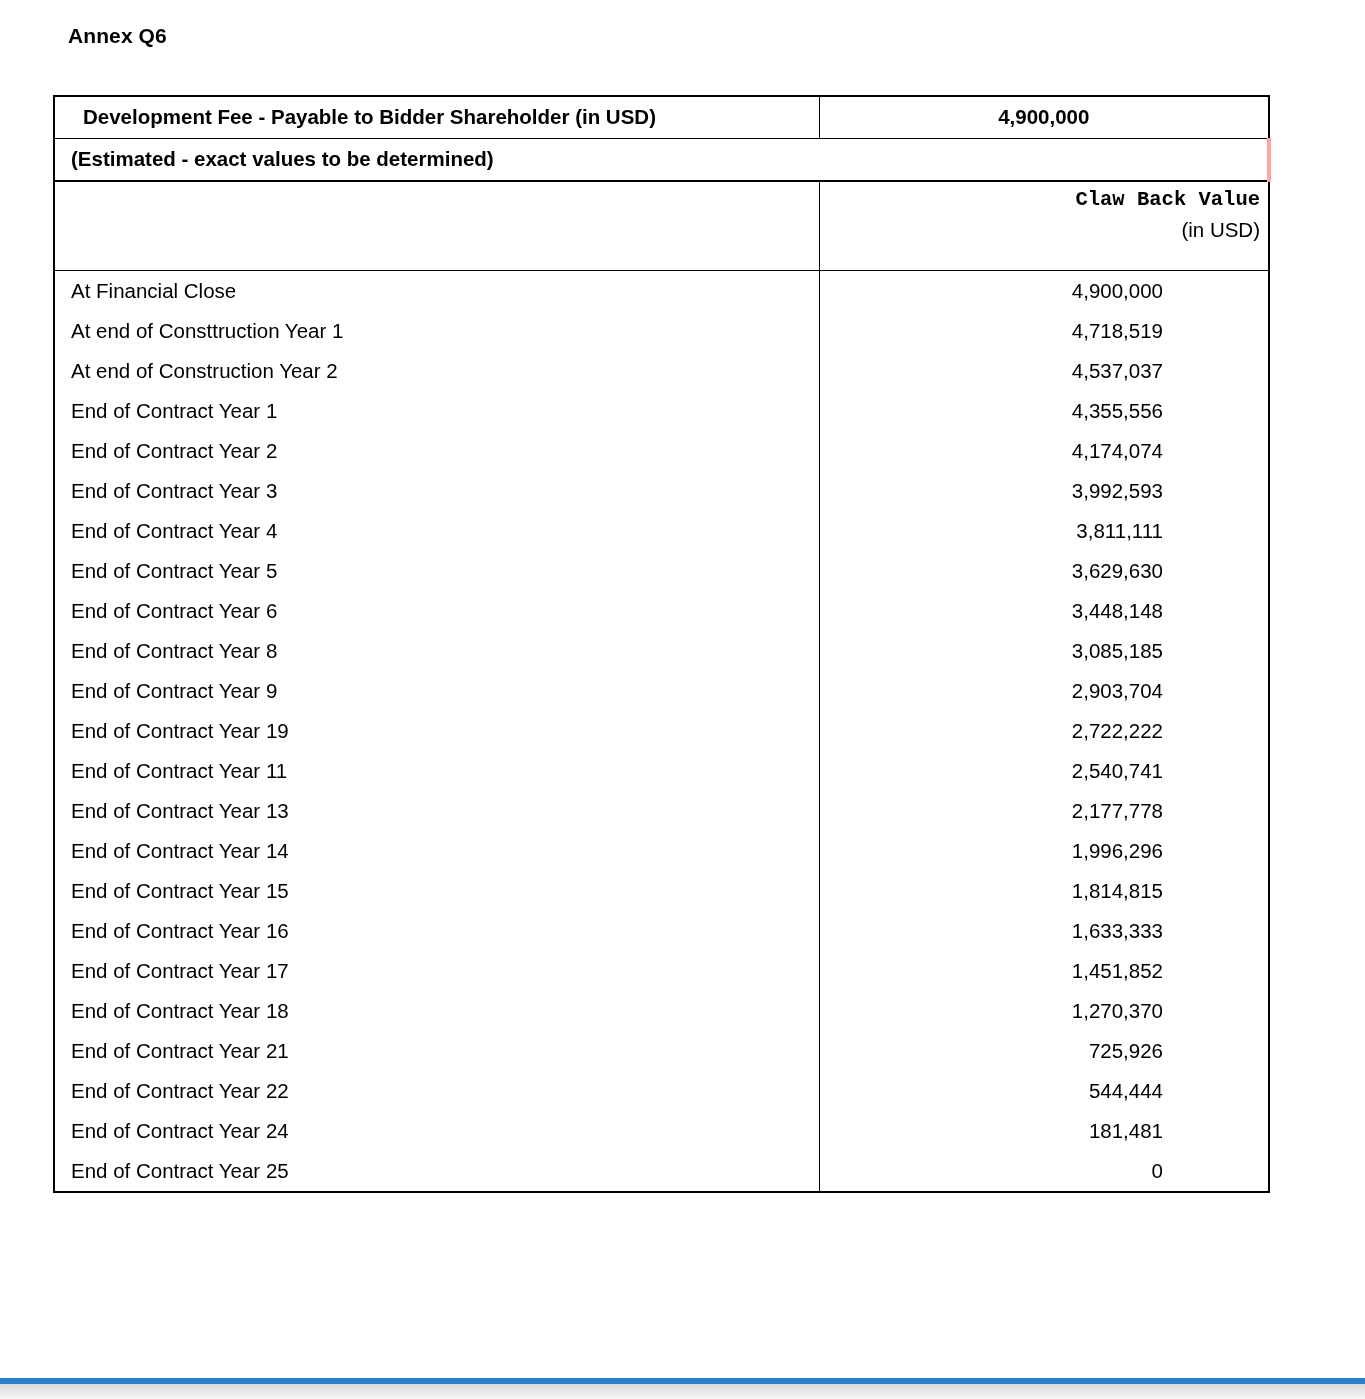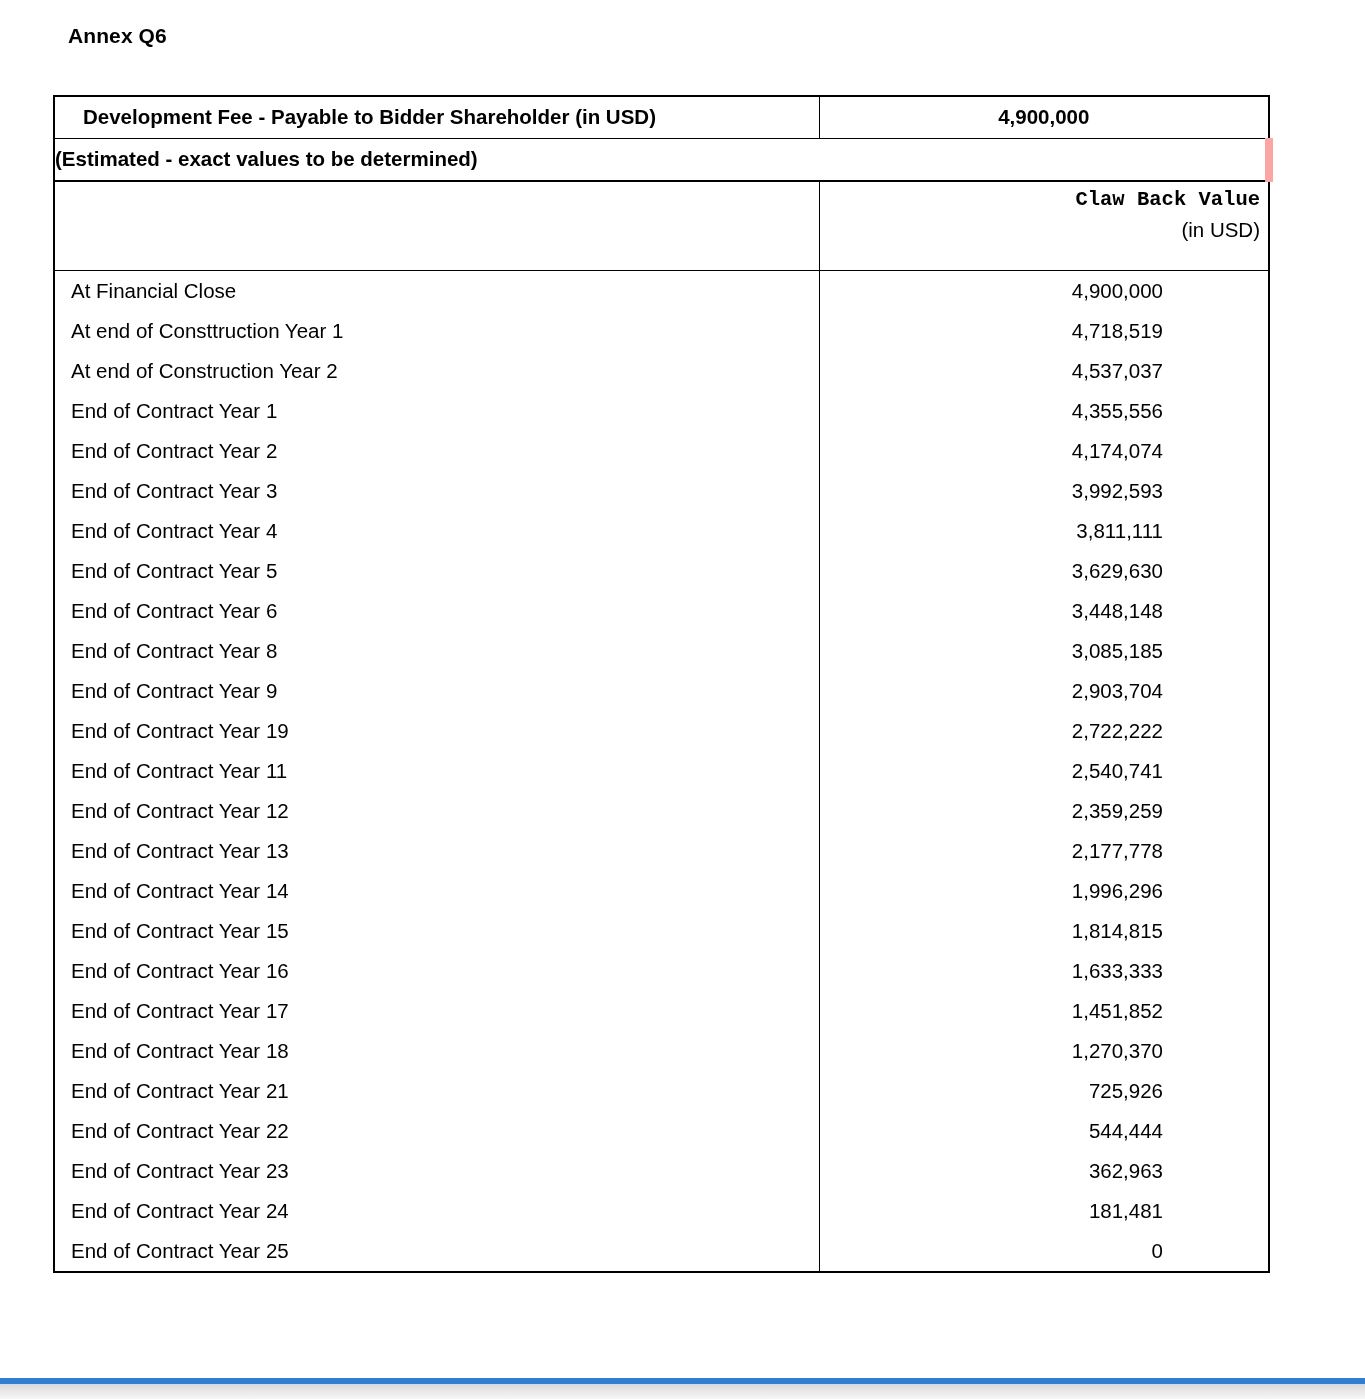--- a/index.html
+++ b/index.html
@@ -70,23 +70,24 @@
   .r-fee .cell-value {
     border-right: 2px solid #000;
     font-weight: bold;
     text-align: center;
   }
 
   
   .r-estimated td {
     border-bottom: 2.5px solid #000;
     border-left: 2px solid #000;
-    border-right: 8px solid #fca5a5;
+    border-right: 4px solid #fca5a5;
     height: 41px;
     font-weight: bold;
+    padding-left: 16px;
     white-space: nowrap;
   }
 
   
   .r-header td {
     border-bottom: 1px solid #000;
     height: 80px;
     vertical-align: top;
   }
   .r-header .cell-label {
@@ -228,24 +229,20 @@
         </tr>
         <tr class="r-data">
           <td class="cell-label">End of Contract Year 19</td>
           <td class="cell-value">2,722,222</td>
         </tr>
         <tr class="r-data">
           <td class="cell-label">End of Contract Year 11</td>
           <td class="cell-value">2,540,741</td>
         </tr>
         <tr class="r-data">
-          <td class="cell-label">End of Contract Year 12</td>
-          <td class="cell-value">2,359,259</td>
-        </tr>
-        <tr class="r-data">
           <td class="cell-label">End of Contract Year 13</td>
           <td class="cell-value">2,177,778</td>
         </tr>
         <tr class="r-data">
           <td class="cell-label">End of Contract Year 14</td>
           <td class="cell-value">1,996,296</td>
         </tr>
         <tr class="r-data">
           <td class="cell-label">End of Contract Year 15</td>
           <td class="cell-value">1,814,815</td>
@@ -262,24 +259,20 @@
           <td class="cell-label">End of Contract Year 18</td>
           <td class="cell-value">1,270,370</td>
         </tr>
         <tr class="r-data">
           <td class="cell-label">End of Contract Year 21</td>
           <td class="cell-value">725,926</td>
         </tr>
         <tr class="r-data">
           <td class="cell-label">End of Contract Year 22</td>
           <td class="cell-value">544,444</td>
-        </tr>
-        <tr class="r-data">
-          <td class="cell-label">End of Contract Year 23</td>
-          <td class="cell-value">362,963</td>
         </tr>
         <tr class="r-data">
           <td class="cell-label">End of Contract Year 24</td>
           <td class="cell-value">181,481</td>
         </tr>
         <tr class="r-data last-row">
           <td class="cell-label">End of Contract Year 25</td>
           <td class="cell-value">0</td>
         </tr>
       </tbody>

